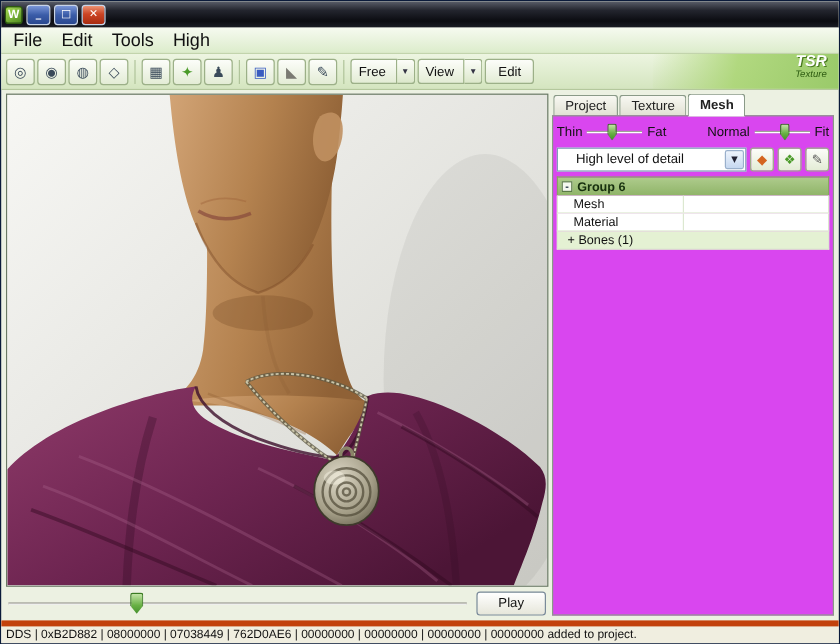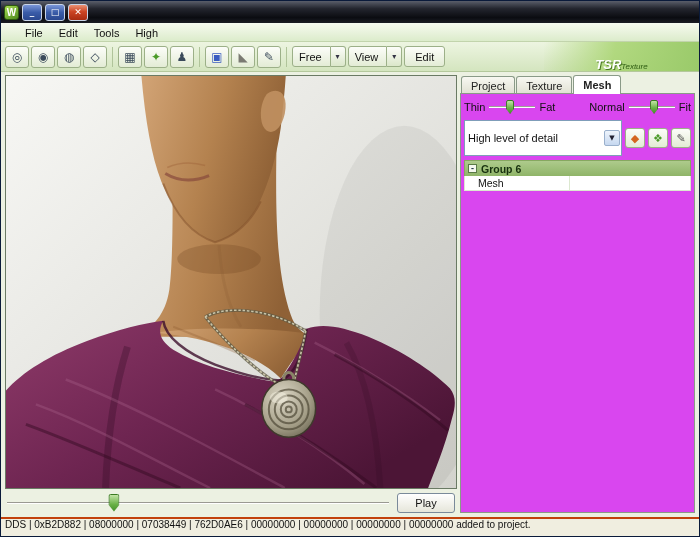--- a/index.html
+++ b/index.html
@@ -31,23 +31,23 @@
   .cap-btn {
     width:20px; height:17px; border-radius:3px; border:1px solid #c8d4e8;
     display:flex; align-items:center; justify-content:center;
     color:#fff; font-size:9px; font-weight:bold; font-family:"DejaVu Sans",sans-serif;
   }
   .cap-min,.cap-max { background:linear-gradient(180deg,#7a96d8 0%,#3a5ca8 50%,#2a4890 100%); }
   .cap-close { background:linear-gradient(180deg,#ea9274 0%,#cc4424 45%,#a82c12 100%); }
 
   
   .menubar {
-    flex:0 0 19px; display:flex; align-items:flex-end;
+    flex:0 0 19px; display:flex; align-items:flex-start;
     background:linear-gradient(180deg,#f6faf0,#dceccb);
-    border-bottom:1px solid #c2d4ac; font-size:11px; padding-left:16px; color:#111;
+    border-bottom:1px solid #c2d4ac; font-size:15px; padding-left:2px; color:#111;
   }
   .menu-item { padding:2px 8px; }
 
   
   .toolbar {
     flex:0 0 30px; display:flex; align-items:center; gap:2px; padding:0 4px;
     background:linear-gradient(180deg,#edf5e1,#d4e5bf);
     border-bottom:1px solid #b4c89c; position:relative;
   }
   .tool-btn {
@@ -74,22 +74,22 @@
     font-family:"DejaVu Sans",sans-serif; padding:0;
   }
   .push-btn {
     height:21px; padding:0 10px; font-size:11px; color:#111;
     border:1px solid #9cb088; border-radius:3px;
     background:linear-gradient(180deg,#fcfdf9,#e3ecd5);
   }
   .logo-wrap {
     position:absolute; right:0; top:0; bottom:0; width:155px;
     background:linear-gradient(100deg, rgba(170,210,120,0) 0%, rgba(168,212,112,.85) 45%, #9aca6a 100%);
-    display:flex; flex-direction:row; align-items:flex-end; justify-content:center;
-    pointer-events:none;
+    display:flex; flex-direction:column; align-items:flex-end; justify-content:flex-start;
+    padding-right:10px; pointer-events:none;
   }
   .logo-tsr { font-size:13px; font-weight:bold; font-style:italic; color:#ffffff; text-shadow:1px 1px 0 #4a7a20; line-height:12px; }
   .logo-ws  { font-size:8px; color:#2c5a10; font-style:italic; }
 
   
   .main { flex:1; display:flex; padding:3px 4px 4px 4px; gap:3px; min-height:0; }
 
   .viewport-col { flex:0 0 452px; display:flex; flex-direction:column; min-width:0;justify-content:flex-end; }
   .viewport { flex:1; border:1px solid #6a7a64; position:relative; overflow:hidden; background:#e8e8e4; }
   .viewport svg { position:absolute; inset:0; width:100%; height:100%; }
@@ -131,21 +131,21 @@
   .h-slider { width:46px; height:16px; position:relative; flex:0 0 46px; }
   .h-track { position:absolute; left:0; right:0; top:7px; height:2px; background:#a0a098; border-bottom:1px solid #fff; }
   .h-thumb {
     position:absolute; top:1px; width:8px; height:14px;
     background:linear-gradient(180deg,#c2e4a6,#68b044 60%,#47922e);
     border:1px solid #3a7a22; border-radius:2px; transform:translateX(-50%);
     clip-path:polygon(0 0,100% 0,100% 62%,50% 100%,0 62%);
   }
 
   .lod-row { display:flex; gap:3px; flex:0 0 20px; align-items:center; }
-  .lod-select { flex:1; height:36px; border:1px solid #7f9db9; background:#fff; display:flex; align-items:center; min-width:0; }
+  .lod-select { flex:1; height:20px; border:1px solid #7f9db9; background:#fff; display:flex; align-items:center; min-width:0;padding-left:12px; }
   .lod-text { flex:1; padding-left:3px; font-size:11px; white-space:nowrap; overflow:hidden; color:#111; }
   .dd-arrow {
     width:16px; height:16px; margin:1px; flex:0 0 16px;
     background:linear-gradient(180deg,#eef4fc,#c6d8f0);
     border:1px solid #9ab0cc; border-radius:2px;
     font-size:7px; color:#223; display:flex; align-items:center; justify-content:center;
     font-family:"DejaVu Sans",sans-serif;
   }
   .mini-btn {
     width:20px; height:20px; flex:0 0 20px;
@@ -168,22 +168,22 @@
   }
   .tree-row { height:15px; display:flex; border:1px solid #dce8d0; border-top:none; background:#fff; color:#111; }
   .cell-label { flex:0 0 105px; padding-left:13px; border-right:1px solid #dce8d0; display:flex; align-items:center; white-space:nowrap; }
   .cell-value { flex:1; padding-left:4px; display:flex; align-items:center; white-space:nowrap; overflow:hidden; }
   .tree-row.bones { background:#e4f1d3; }
   .tree-row.bones .cell-label { flex:1; border-right:none; padding-left:8px; }
   .panel-rest { flex:1; }
 
   
   .statusbar {
-    flex:0 0 19px; background:#f0eee0; border-top:2px solid #c2410c;
-    display:flex; padding:0 4px;
+    flex:0 0 19px; background:#f0eee0; border-top:5px solid #c2410c;
+    display:flex; align-items:center; padding:0 4px;
     font-size:10px; color:#111; white-space:nowrap; overflow:hidden;
   }
 </style>
 </head>
 <body>
 
 <div class="window">
 
   <div class="titlebar">
     <div class="app-icon">W</div>
@@ -365,20 +365,27 @@
         </div>
 
         <div class="tree">
           <div class="tree-header">
             <span class="collapse-box">-</span>
             <span>Group 6</span>
           </div>
           <div class="tree-row">
             <div class="cell-label">Mesh</div>
           </div>
+          <div class="tree-row">
+            <div class="cell-label">Material</div>
+            <div class="cell-value"></div>
+          </div>
+          <div class="tree-row bones">
+            <div class="cell-label">+ Bones (1)</div>
+          </div>
         </div>
 
         <div class="panel-rest"></div>
       </div>
     </div>
   </div>
 
   <div class="statusbar">
     <span>DDS | 0xB2D882 | 08000000 | 07038449 | 762D0AE6 | 00000000 | 00000000 | 00000000 | 00000000 added to project.</span>
   </div>

